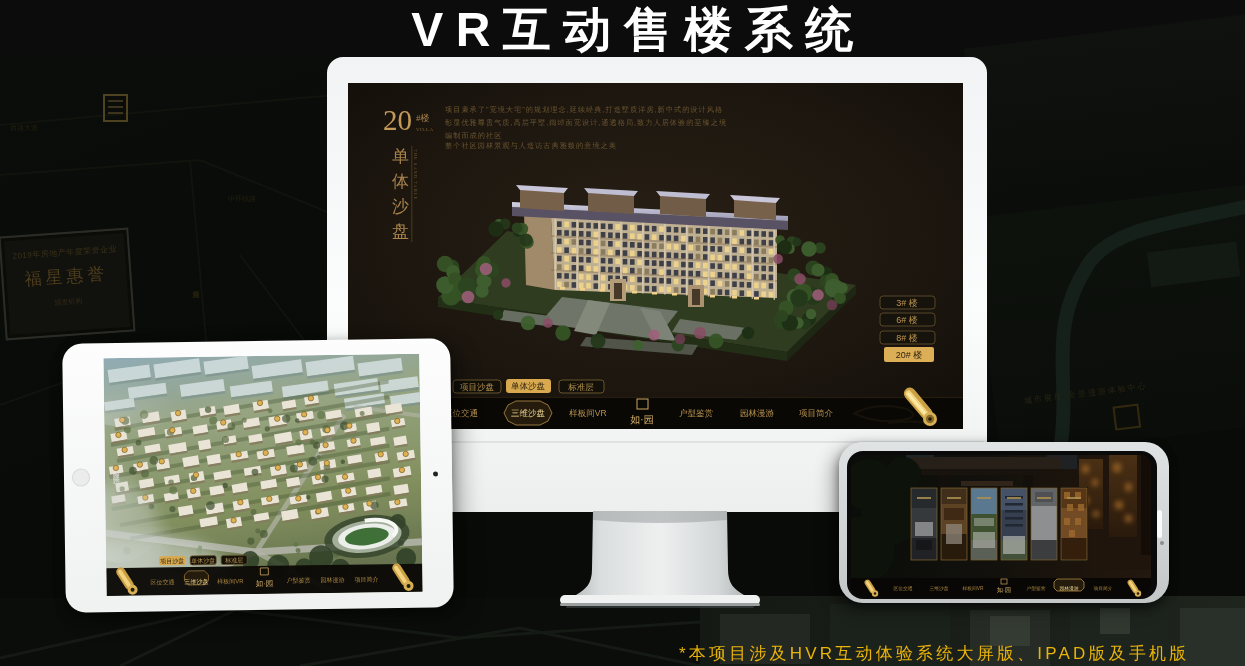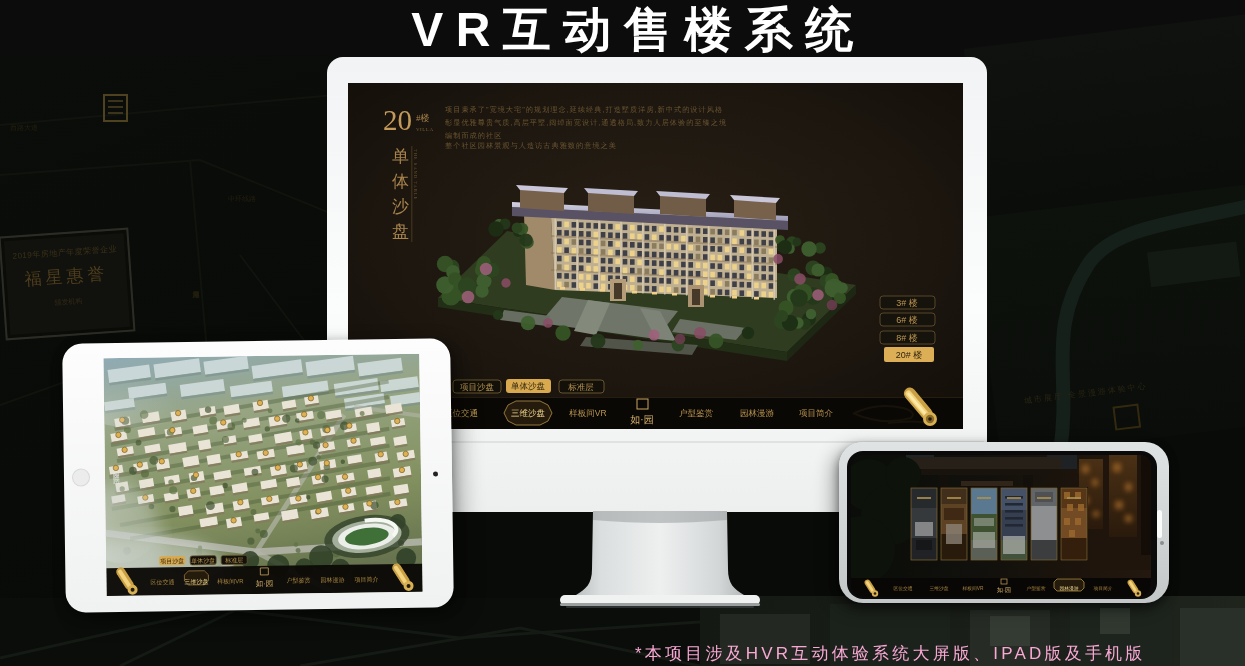--- a/index.html
+++ b/index.html
@@ -1356,15 +1356,15 @@
             <circle cx="9" cy="13.5" r="1.3" fill="#241b0c"></circle>
          </g>
        </g>
      </svg>
 
      <div class="abs" style="left:318px;top:68px;width:5px;height:28px;border-radius:3px;background:#fafbfb;"></div>
 
      <div class="abs" style="left:321px;top:99px;width:4px;height:4px;border-radius:50%;background:#8a8e8f;"></div>
   </div>
 
-  <div class="abs" style="left:635px;top:642px;color:#f9a8d4;font-size:17px;letter-spacing:3.2px;">*本项目涉及HVR互动体验系统大屏版、IPAD版及手机版</div>
+  <div class="abs" style="left:679px;top:642px;color:#eab308;font-size:17px;letter-spacing:3.2px;">*本项目涉及HVR互动体验系统大屏版、IPAD版及手机版</div>
 
 </div>
 
 </body></html>

